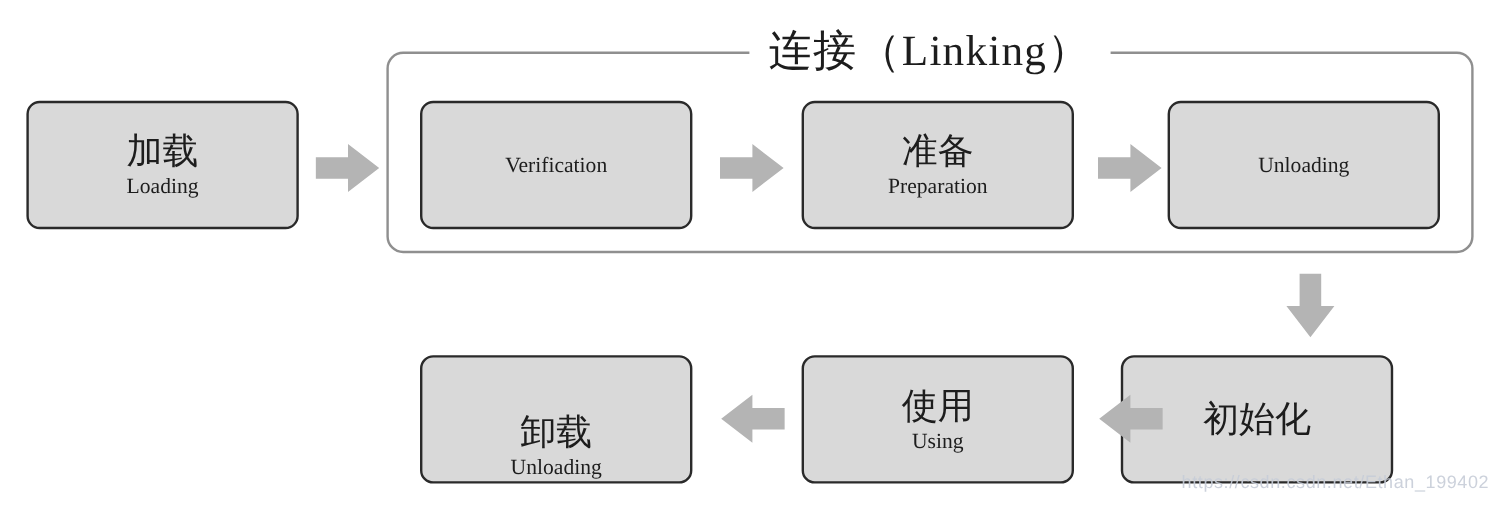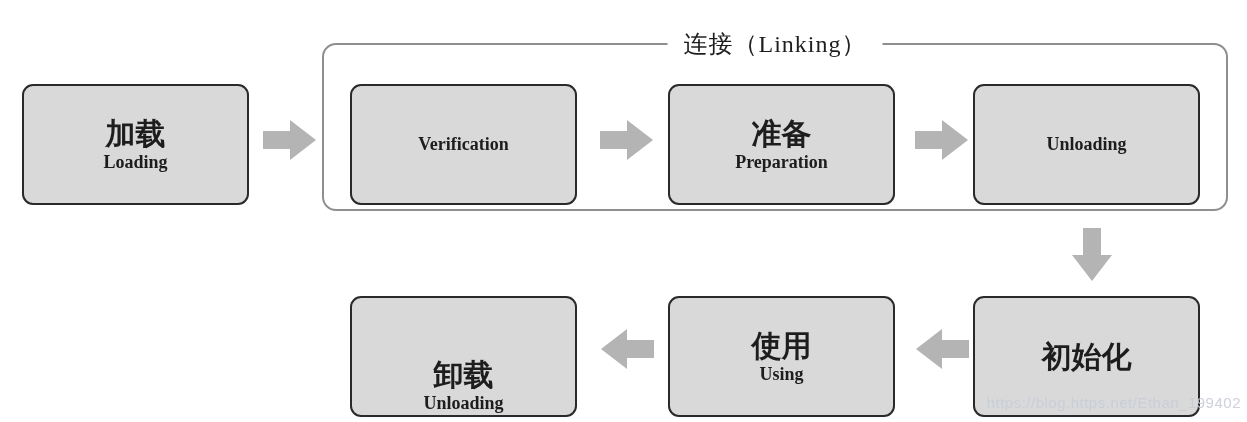--- a/index.html
+++ b/index.html
@@ -26,39 +26,38 @@
     background: transparent;
     box-sizing: border-box;
   }
   .linking-label {
     position: absolute;
     top: 0;
     left: 50%;
     transform: translate(-50%, -54%);
     background: #ffffff;
     padding: 0 16px;
-    font-size: 24px;
+    font-size: 36px;
     color: #1d1d1d;
     white-space: nowrap;
     letter-spacing: 1px;
   }
   .stage-box {
     position: absolute;
     width: 227px;
-    height: 121px;
+    height: 107px;
     background: #d9d9d9;
     border: 2px solid #2a2a2a;
     border-radius: 11px;
     box-sizing: border-box;
     display: flex;
     flex-direction: column;
     align-items: center;
     justify-content: center;
     text-align: center;
-    font-weight: bold;
   }
   .stage-zh {
     font-size: 30px;
     line-height: 1.2;
     color: #1d1d1d;
   }
   .stage-en {
     font-size: 18px;
     line-height: 1.2;
     color: #1d1d1d;
@@ -79,21 +78,21 @@
     letter-spacing: 0.5px;
     color: #c7cdd8;
     font-family: "Liberation Sans", sans-serif;
     opacity: 0.9;
   }
   
   #box-loading        { left: 22px;  top: 84px;  }
   #box-verification   { left: 350px; top: 84px;  }
   #box-preparation    { left: 668px; top: 84px; text-align: center;  }
   #box-resolution     { left: 973px; top: 84px;  }
-  #box-initialization { left: 973px; top: 296px; gap: 15px; }
+  #box-initialization { left: 934px; top: 296px; gap: 15px; }
   #box-using          { left: 668px; top: 296px; text-align: center; }
   #box-unloading      { left: 350px; top: 296px; justify-content: flex-end; }
 
   #arrow-1 { left: 263px;  top: 118px; }
   #arrow-2 { left: 600px;  top: 118px; }
   #arrow-3 { left: 915px;  top: 118px; }
   #arrow-4 { left: 1065px; top: 233px; }
   #arrow-5 { left: 915px;  top: 327px; }
   #arrow-6 { left: 600px;  top: 327px; }
 </style>
@@ -162,15 +161,15 @@
     <svg viewBox="0 0 54 44" xmlns="http://www.w3.org/2000/svg">
       <polygon points="0,13 27,13 27,2 53,22 27,42 27,31 0,31" fill="#b4b4b4"></polygon>
     </svg>
   </div>
   <div class="arrow left" id="arrow-6">
     <svg viewBox="0 0 54 44" xmlns="http://www.w3.org/2000/svg">
       <polygon points="0,13 27,13 27,2 53,22 27,42 27,31 0,31" fill="#b4b4b4"></polygon>
     </svg>
   </div>
 
-  <div class="watermark">https://blog.https.net/Ethan_199402</div>
+  <div class="watermark">https://csdn.csdn.net/Ethan_199402</div>
 
 </div>
 
 </body></html>

